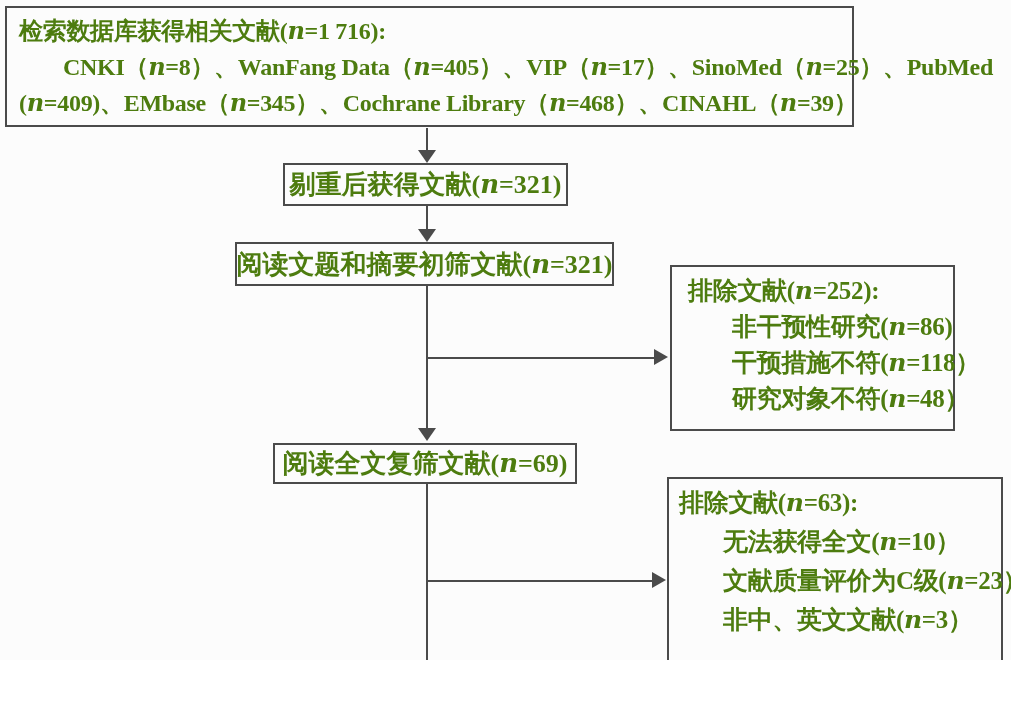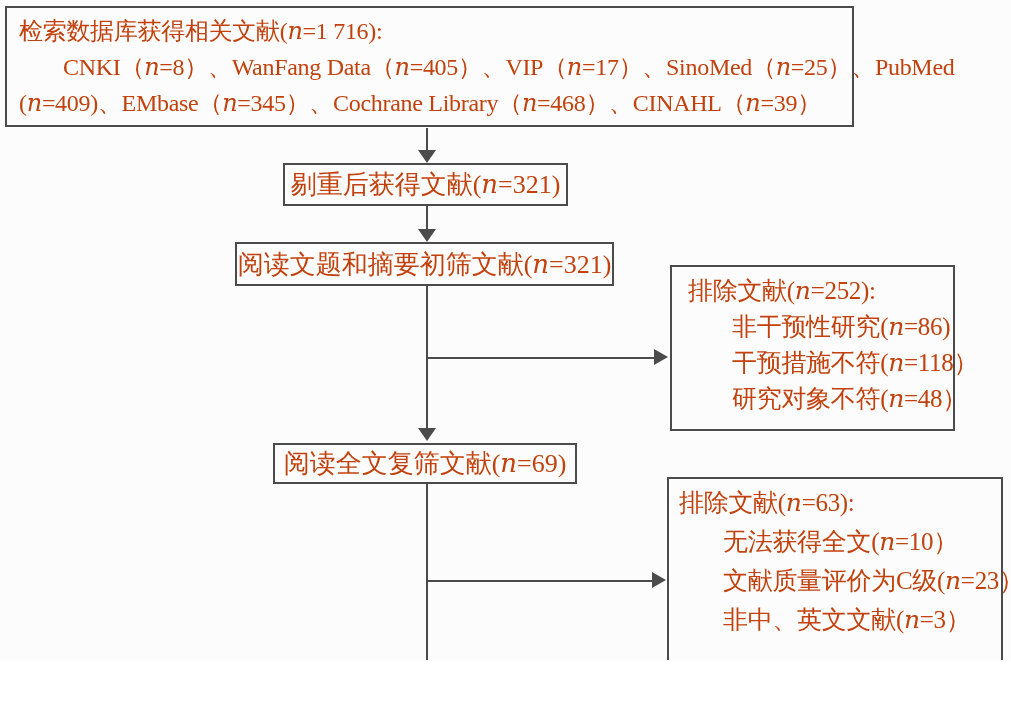--- a/index.html
+++ b/index.html
@@ -6,22 +6,23 @@
     margin: 0;
     padding: 0;
     background: #ffffff;
   }
   #canvas {
     position: relative;
     width: 1011px;
     height: 660px;
     background: #fcfcfc;
     font-family: "Liberation Serif", "DejaVu Serif", serif;
-    color: #c2410c;
+    color: #4d7c0f;
     overflow: hidden;
+    font-weight: bold;
   }
   .fbox {
     position: absolute;
     border: 2px solid #4b4b4b;
     background: #fcfcfc;
     box-sizing: border-box;
   }
   .center-label {
     display: flex;
     align-items: center;

